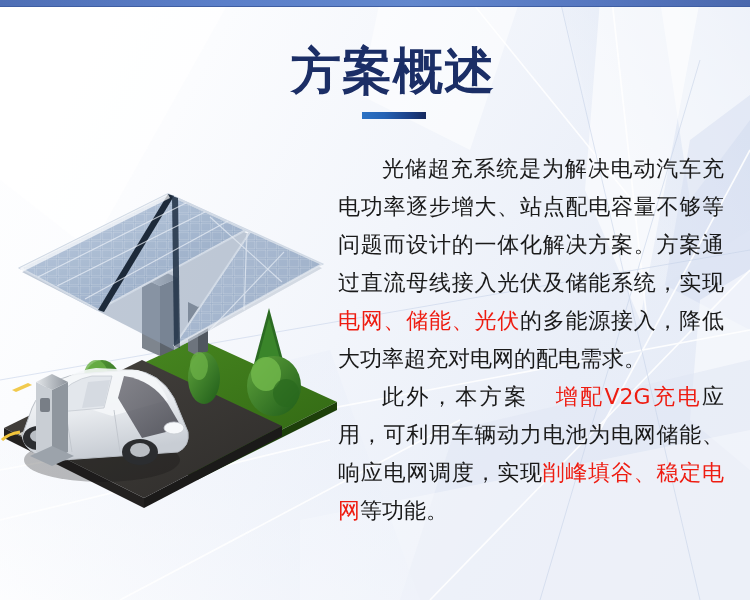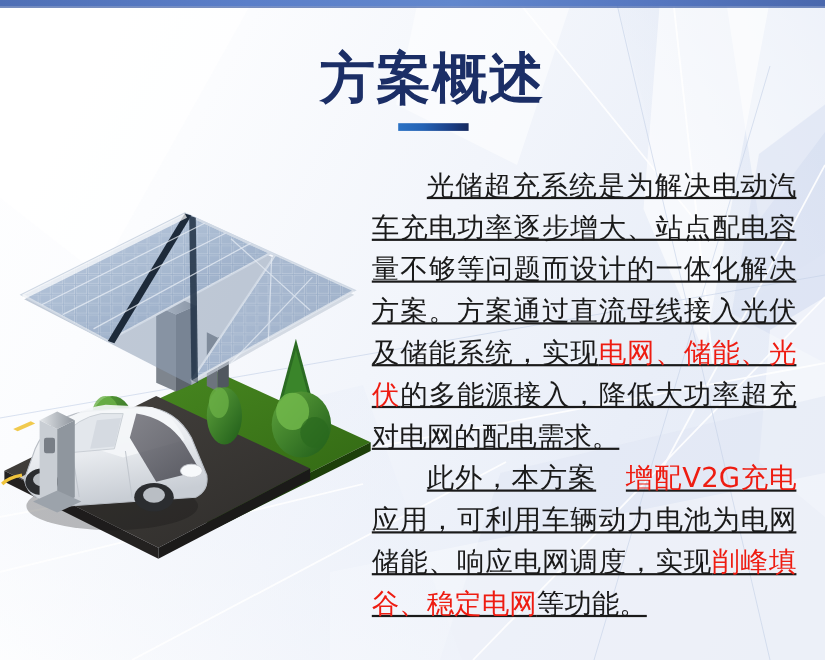--- a/index.html
+++ b/index.html
@@ -40,24 +40,23 @@
   }
   #title-rule {
     margin:12px auto 0; width:64px; height:7px;
     background:linear-gradient(90deg,#2b72c4 0%,#2462b4 35%,#1b3f86 75%,#16295e 100%);
   }
 
   
   #body-text {
     position:absolute; left:338px; top:150px; width:386px;
     font-family:"DejaVu Sans","Liberation Sans",sans-serif;
-    font-size:25px; line-height:38px; color:#1a1a1a;
+    font-size:22px; line-height:38px; color:#1a1a1a;
     text-align:justify; text-justify:inter-ideograph;
     letter-spacing:0px;
-    text-decoration:underline;
   }
   #body-text p { text-indent:2em; margin:0; }
   #body-text .hl { color:#ee1c11; }
 
   
   #illustration {
     position:absolute; left:-8px; top:160px; width:350px; height:400px;
   }
 </style>
 </head>

